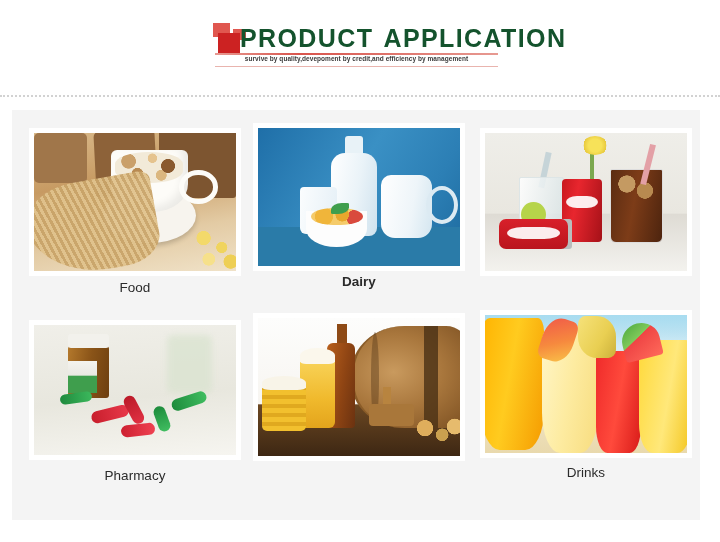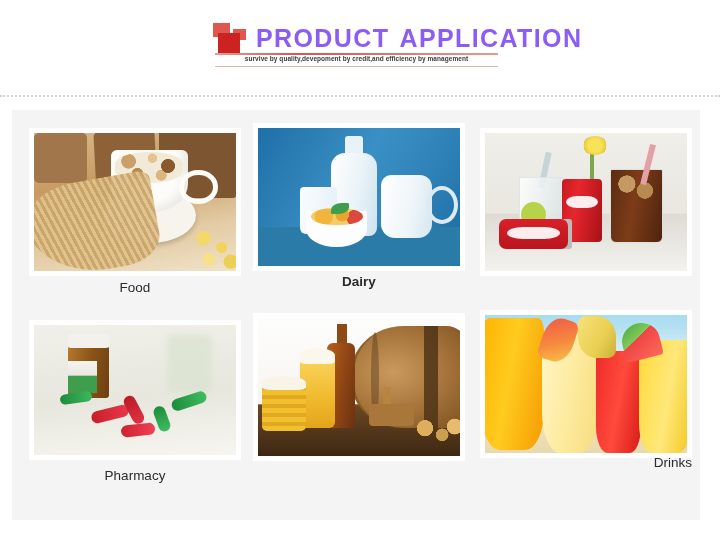--- a/index.html
+++ b/index.html
@@ -43,26 +43,26 @@
     background: #e0574f;
   }
   .logo-sq-c {
     position: absolute;
     left: 5px; top: 10px;
     width: 22px; height: 22px;
     background: #cc2222;
   }
   .title-text {
     position: absolute;
-    left: 256px;
+    left: 240px;
     top: 24px;
     font-size: 25px;
     letter-spacing: 1.4px;
     font-weight: bold;
-    color: #8b5cf6;
+    color: #14532d;
     white-space: nowrap;
     font-family: "Liberation Sans", sans-serif;
   }
   .title-text .word-gap {
     display: inline-block;
     width: 10px;
   }
   .title-rule {
     position: absolute;
     left: 215px;
@@ -140,21 +140,21 @@
   .label-dairy   { left: 241px; top: 164px; width: 212px; font-weight: bold; }
   .card-beverage { left: 468px; top: 18px;  width: 212px; height: 148px; }
   .label-beverage{ left: 468px; top: 168px; width: 212px; }
 
   
   .card-pharmacy { left: 17px;  top: 210px; width: 212px; height: 140px; }
   .label-pharmacy{ left: 17px;  top: 358px; width: 212px; }
   .card-beer     { left: 241px; top: 203px; width: 212px; height: 148px; }
   .label-beer    { left: 241px; top: 360px; width: 212px; }
   .card-drinks   { left: 468px; top: 200px; width: 212px; height: 148px; }
-  .label-drinks  { left: 468px; top: 345px; width: 212px; text-align: right; }
+  .label-drinks  { left: 468px; top: 355px; width: 212px; }
 
   
   .ph { position: absolute; }
 
   
   .img-food {
     background: linear-gradient(170deg, #d9b98a 0%, #c79a62 35%, #e3cba4 70%, #f0e2c8 100%);
   }
   .food-sack1 { left: 30%; top: -2%; width: 30%; height: 48%; background: #8d6239; border-radius: 6px 6px 2px 2px; transform: rotate(-3deg); }
   .food-sack2 { left: 62%; top: -5%; width: 38%; height: 52%; background: #7d5530; border-radius: 8px 8px 3px 3px; }

